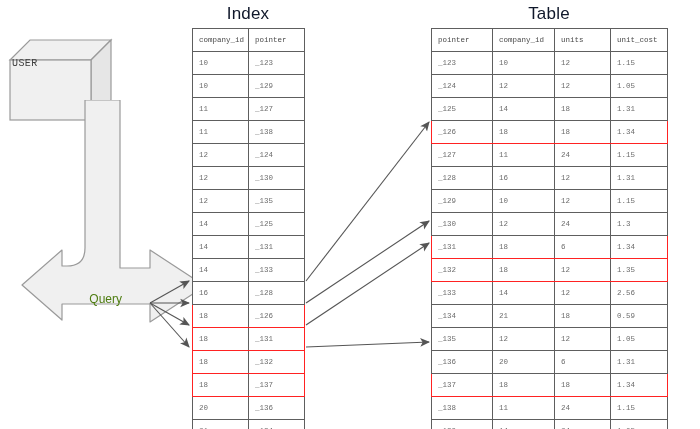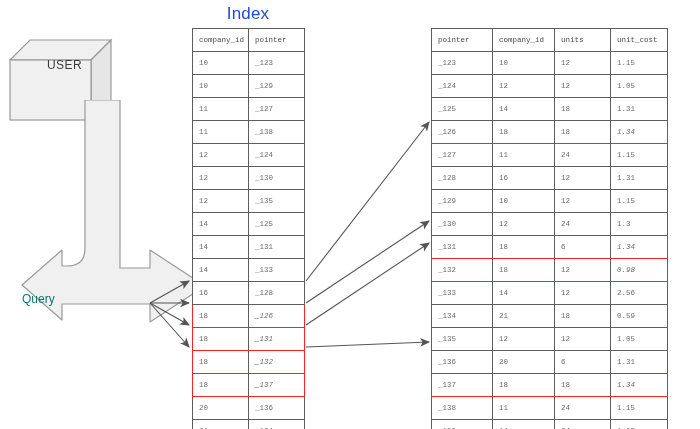--- a/index.html
+++ b/index.html
@@ -18,21 +18,21 @@
     position: absolute;
     left: 0; top: 0;
     width: 700px;
     height: 429px;
   }
 
   
   .title {
     position: absolute;
     font-size: 17px;
-    color: #1d4ed8;
+    color: #0f172a;
     text-align: center;
     font-family: "Liberation Sans", sans-serif;
     letter-spacing: 0.2px;
   }
   #index-title { left: 192px; top: 4px; width: 112px; }
   #table-title { left: 431px; top: 4px; width: 236px; }
 
   
   .grid {
     position: absolute;
@@ -54,21 +54,21 @@
   }
   .grid td.hdr {
     color: #4a4a4a;
   }
   .grid tr.hl td {
     border-top: 1.6px solid #ff2222;
     border-bottom: 1.6px solid #ff2222;
     position: relative;
   }
   .grid tr.hl td:first-child { border-left: 1.6px solid #ff2222; }
-  .grid tr.hl td:last-child  { border-right: 1.6px solid #ff2222; font-style: italic; }
+  .grid tr.hl td:last-child  { border-right: 1.6px solid #ff2222; }
 
   
   #index-grid { left: 192px; top: 28px; width: 112px; }
   #index-grid col.c0 { width: 56px; }
   #index-grid col.c1 { width: 56px; }
 
   
   #table-grid { left: 431px; top: 28px; width: 236px; }
   #table-grid col.c0 { width: 61px; }
   #table-grid col.c1 { width: 62px; }
@@ -78,40 +78,40 @@
   
   #user-cube {
     position: absolute;
     left: 8px; top: 38px;
     width: 105px; height: 85px;
   }
   .cube-label {
     position: absolute;
     left: 12px; top: 58px;
     width: 70px;
+    text-align: left;
+    font-size: 10px;
+    color: #3d3d3d;
+    font-family: Liberation Mono, monospace;
+    letter-spacing: 0.4px;
+  }
+
+  
+  #query-arrow {
+    position: absolute;
+    left: 0px; top: 100px;
+    width: 215px; height: 250px;
+  }
+  .query-label {
+    position: absolute;
+    left: 52px; top: 292px;
+    width: 70px;
     text-align: right;
     font-size: 12px;
-    color: #3d3d3d;
-    font-family: Liberation Sans, sans-serif;
-    letter-spacing: 0.4px;
-  }
-
-  
-  #query-arrow {
-    position: absolute;
-    left: 0px; top: 100px;
-    width: 215px; height: 250px;
-  }
-  .query-label {
-    position: absolute;
-    left: 22px; top: 292px;
-    width: 70px;
-    text-align: left;
-    font-size: 12px;
-    color: #0f766e;
+    color: #4d7c0f;
     font-family: "Liberation Sans", sans-serif;
   }
 
   
   #connectors-left, #connectors-right {
     position: absolute;
     left: 0; top: 0;
     width: 700px; height: 429px;
     pointer-events: none;
   }
@@ -143,20 +143,21 @@
              L 150,150
              L 150,168
              L 120,168
              Q 120,168 120,150
              L 120,0
              Z" fill="#f0f0f0" stroke="#9a9a9a" stroke-width="1.2" stroke-linejoin="round"></path>
   </svg>
   <div class="query-label">Query</div>
 
   <div class="title" id="index-title">Index</div>
+  <div class="title" id="table-title">Table</div>
 
   <table class="grid" id="index-grid">
     <colgroup>
         <col class="c0">
         <col class="c1">
       </colgroup>
     <tbody id="index-body">
         <tr>
           <td class="hdr">company_id</td>
           <td class="hdr">pointer</td>
@@ -297,21 +298,21 @@
         <tr class="hl">
           <td>_131</td>
           <td>18</td>
           <td>6</td>
           <td>1.34</td>
         </tr>
         <tr class="hl">
           <td>_132</td>
           <td>18</td>
           <td>12</td>
-          <td>0.98</td>
+          <td>1.35</td>
         </tr>
         <tr>
           <td>_133</td>
           <td>14</td>
           <td>12</td>
           <td>2.56</td>
         </tr>
         <tr>
           <td>_134</td>
           <td>21</td>

